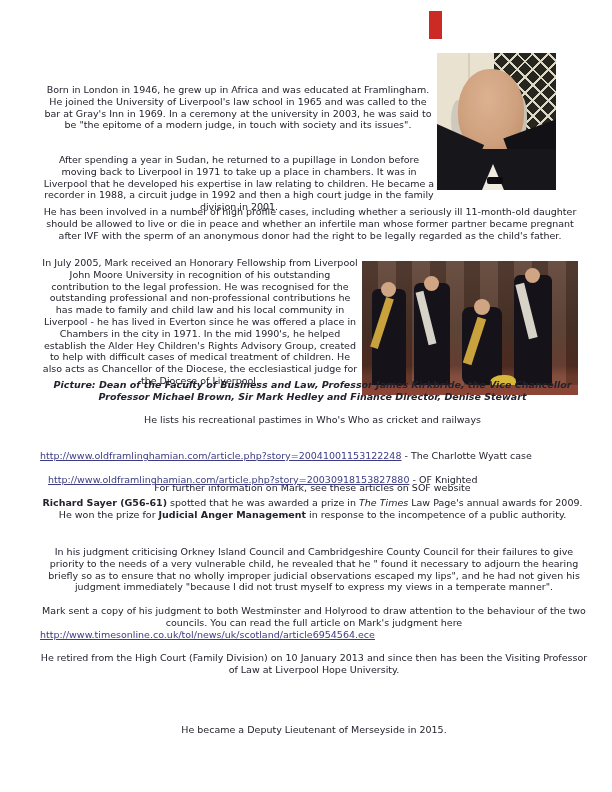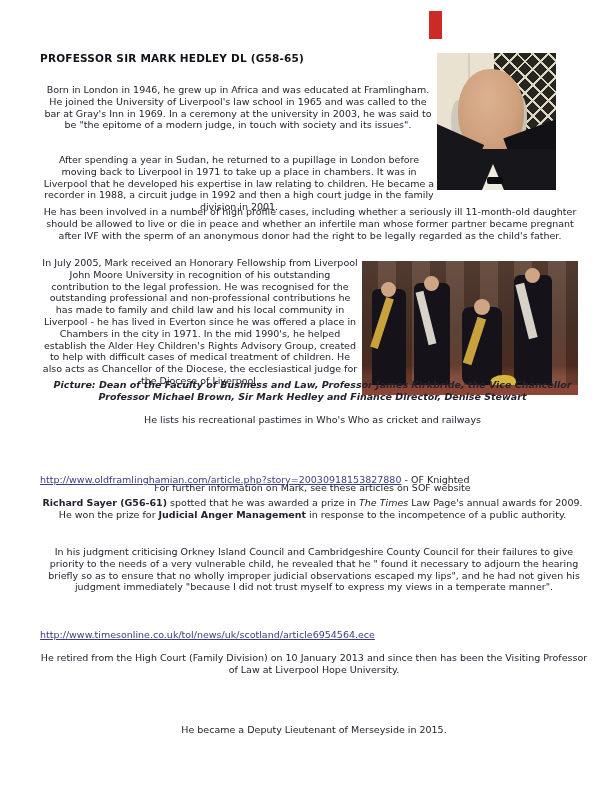--- a/index.html
+++ b/index.html
@@ -74,21 +74,20 @@
     <div class="hair-l"></div>
     <div class="hair-r"></div>
     <div class="head"></div>
     <div class="shoulder-l"></div>
     <div class="shoulder-r"></div>
     <div class="suit"></div>
     <div class="shirt"></div>
     <div class="bowtie"></div>
   </div>
 
-  <div class="abs title" style="left:40px;top:53px;width:420px;">PROFESSOR SIR MARK HEDLEY DL (G58-65)</div>
 
   <div class="abs para" style="left:40px;top:84px;width:396px;">Born in London in 1946, he grew up in Africa and was educated at Framlingham. He joined the University of Liverpool's law school in 1965 and was called to the bar at Gray's Inn in 1969. In a ceremony at the university in 2003, he was said to be "the epitome of a modern judge, in touch with society and its issues".</div>
 
   <div class="abs para" style="left:40px;top:154px;width:398px;">After spending a year in Sudan, he returned to a pupillage in London before moving back to Liverpool in 1971 to take up a place in chambers. It was in Liverpool that he developed his expertise in law relating to children.  He became a recorder in 1988, a circuit judge in 1992 and then a high court judge in the family division in 2001.</div>
 
   <div class="abs para" style="left:40px;top:206px;width:540px;">He has been involved in a number of high profile cases, including whether a seriously ill 11-month-old daughter should be allowed to live or die in peace and whether an infertile man whose former partner became pregnant after IVF with the sperm of an anonymous donor had the right to be legally regarded as the child's father.</div>
 
   <div class="abs group" style="left:362px;top:261px;width:216px;height:134px;">
     <div class="curtain"></div>
     <div class="fig" style="left:10px;bottom:10px;width:34px;height:96px;"></div>
@@ -108,31 +107,35 @@
   </div>
 
   <div class="abs para" style="left:40px;top:257px;width:320px;">In July 2005, Mark received an Honorary Fellowship from Liverpool John Moore University in recognition of his outstanding contribution to the legal profession.  He was recognised for the outstanding professional and non-professional contributions he has made to family and child law and his local community in Liverpool - he has lived in Everton since he was offered a place in Chambers in the city in 1971. In the mid 1990's, he helped establish the Alder Hey Children's Rights Advisory Group, created to help with difficult cases of medical treatment of children. He also acts as Chancellor of the Diocese, the ecclesiastical judge for the Diocese of Liverpool.</div>
 
   <div class="abs para" style="left:40px;top:414px;width:545px;">He lists his recreational pastimes in Who's Who as cricket and railways</div>
 
   <div class="abs para cap" style="left:40px;top:379px;width:545px;">Picture: Dean of the Faculty of Business and Law, Professor James Kirkbride, the Vice Chancellor Professor Michael Brown, Sir Mark Hedley and Finance Director, Denise Stewart</div>
 
   <div class="abs para" style="left:40px;top:438px;width:545px;margin-top:44px;">For further information on Mark, see these articles on SOF website</div>
 
+  <div class="abs linkline" style="left:40px;top:450px;">
+    <a class="link">http://www.oldframlinghamian.com/article.php?story=20041001153122248</a><span> - The Charlotte Wyatt case</span>
+  </div>
 
-  <div class="abs linkline" style="left:40px;top:474px;">
+  <div class="abs linkline" style="left:48px;top:474px;">
     <a class="link">http://www.oldframlinghamian.com/article.php?story=20030918153827880</a><span> - OF Knighted</span>
   </div>
 
   <div class="abs para" style="left:40px;top:497px;width:545px;">
     <span class="b">Richard Sayer (G56-61)</span><span> spotted that he was awarded a prize in </span><span class="i">The Times</span><span> Law Page's annual awards for 2009.  He won the prize for </span><span class="b">Judicial Anger Management</span><span> in response to the incompetence of a public authority.</span>
   </div>
 
   <div class="abs para" style="left:40px;top:546px;width:548px;">In his judgment criticising Orkney Island Council and Cambridgeshire County Council for their failures to give priority to the needs of a very vulnerable child, he revealed that he " found it necessary to adjourn the hearing briefly so as to ensure that no wholly improper judicial observations escaped my lips", and he had not given his judgment immediately "because I did not trust myself to express my views in a temperate manner".</div>
 
+  <div class="abs para" style="left:40px;top:605px;width:548px;">Mark sent a copy of his judgment to both Westminster and Holyrood to draw attention to the behaviour of the two councils. You can read the full article on Mark's judgment here</div>
 
   <div class="abs linkline" style="left:40px;top:629px;">
     <a class="link">http://www.timesonline.co.uk/tol/news/uk/scotland/article6954564.ece</a>
   </div>
 
   <div class="abs para" style="left:40px;top:652px;width:548px;">He retired from the High Court (Family Division) on 10 January 2013 and since then has been the Visiting Professor of Law at Liverpool Hope University.</div>
 
   <div class="abs para" style="left:40px;top:724px;width:548px;">He became a Deputy Lieutenant of Merseyside in 2015.</div>
 
   <div class="abs" style="left:0;top:698px;width:612px;height:80px;">

